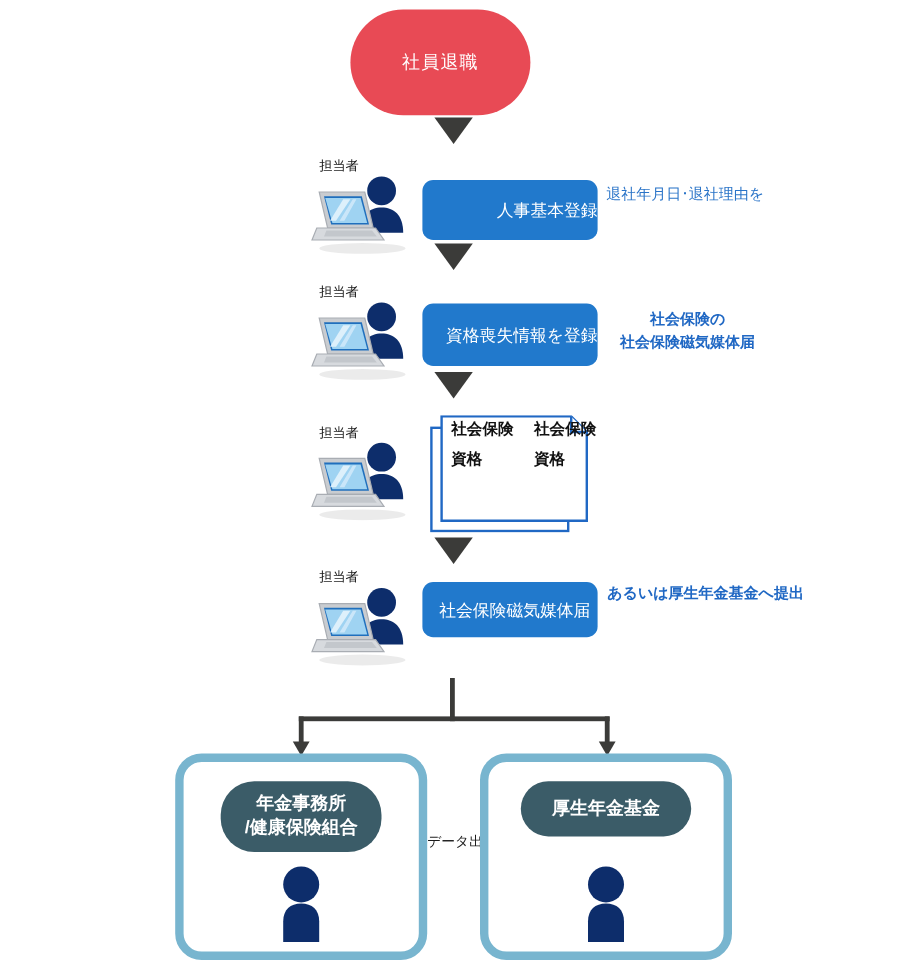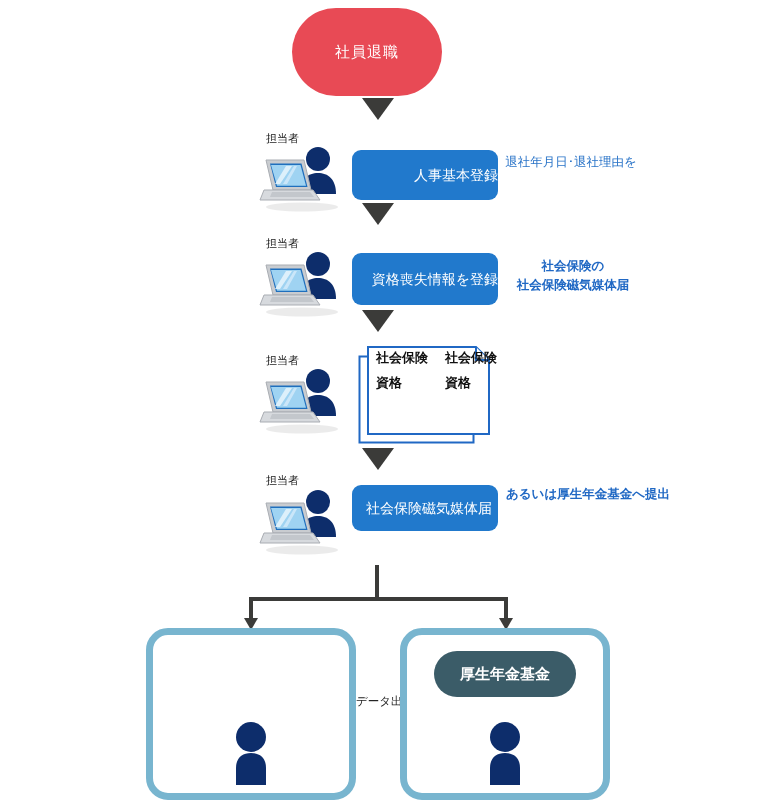--- a/index.html
+++ b/index.html
@@ -199,20 +199,24 @@
   </div>
 
   <div class="vline" style="left:375px;top:565px;width:4px;height:36px;"></div>
   <div class="hline" style="left:249px;top:597px;width:259px;height:4px;"></div>
   <div class="vline" style="left:249px;top:597px;width:4px;height:22px;"></div>
   <div class="vline" style="left:504px;top:597px;width:4px;height:22px;"></div>
   <div class="arrow-sm" style="left:244px;top:618px;"></div>
   <div class="arrow-sm" style="left:499px;top:618px;"></div>
 
   <div class="orgbox" style="left:146px;top:628px;">
+    <div class="orgpill">
+      <div>年金事務所</div>
+      <div>/健康保険組合</div>
+    </div>
     <div class="orgperson" style="top:86px;">
       <svg width="44" height="66" viewBox="0 0 44 66" xmlns="http://www.w3.org/2000/svg">
         <circle cx="22" cy="16" r="15" fill="#0d2d6b"></circle>
         <path d="M7 64 L7 47 C7 37 13 32 22 32 C31 32 37 37 37 47 L37 64 Z" fill="#0d2d6b"></path>
       </svg>
     </div>
   </div>
 
   <div class="aruiwa" style="left:356px;top:694px;">データ出力</div>
 

